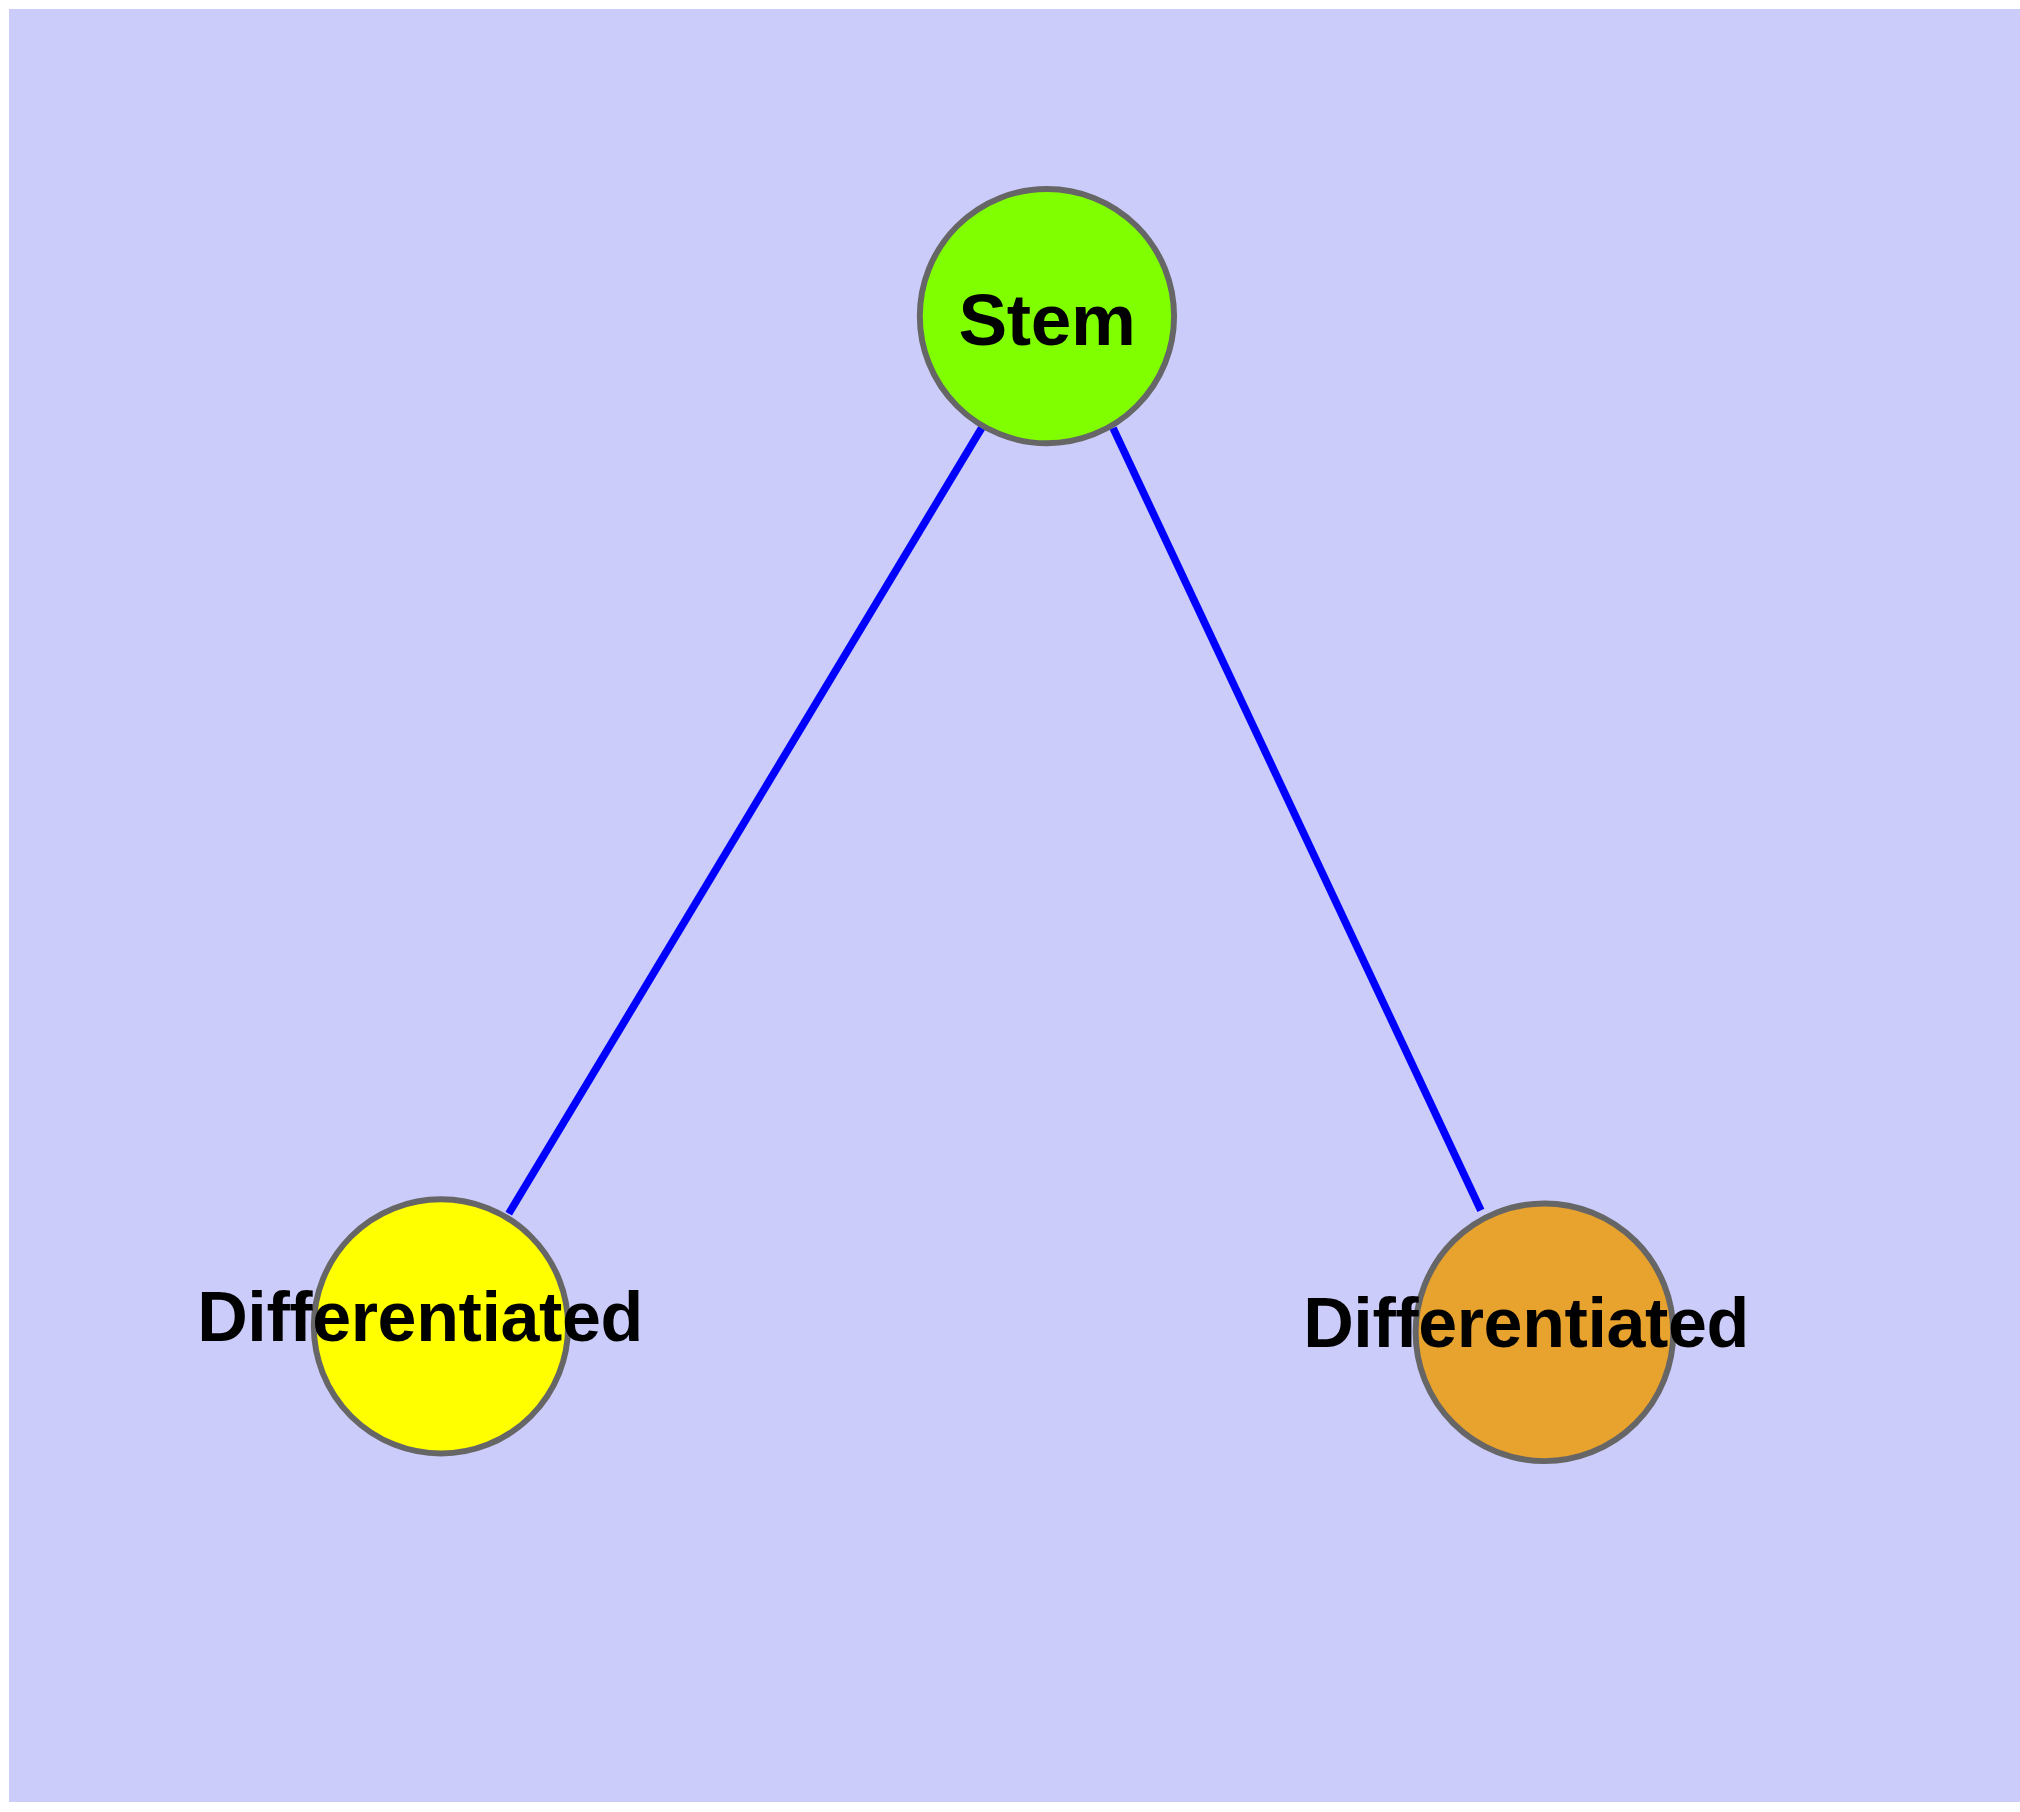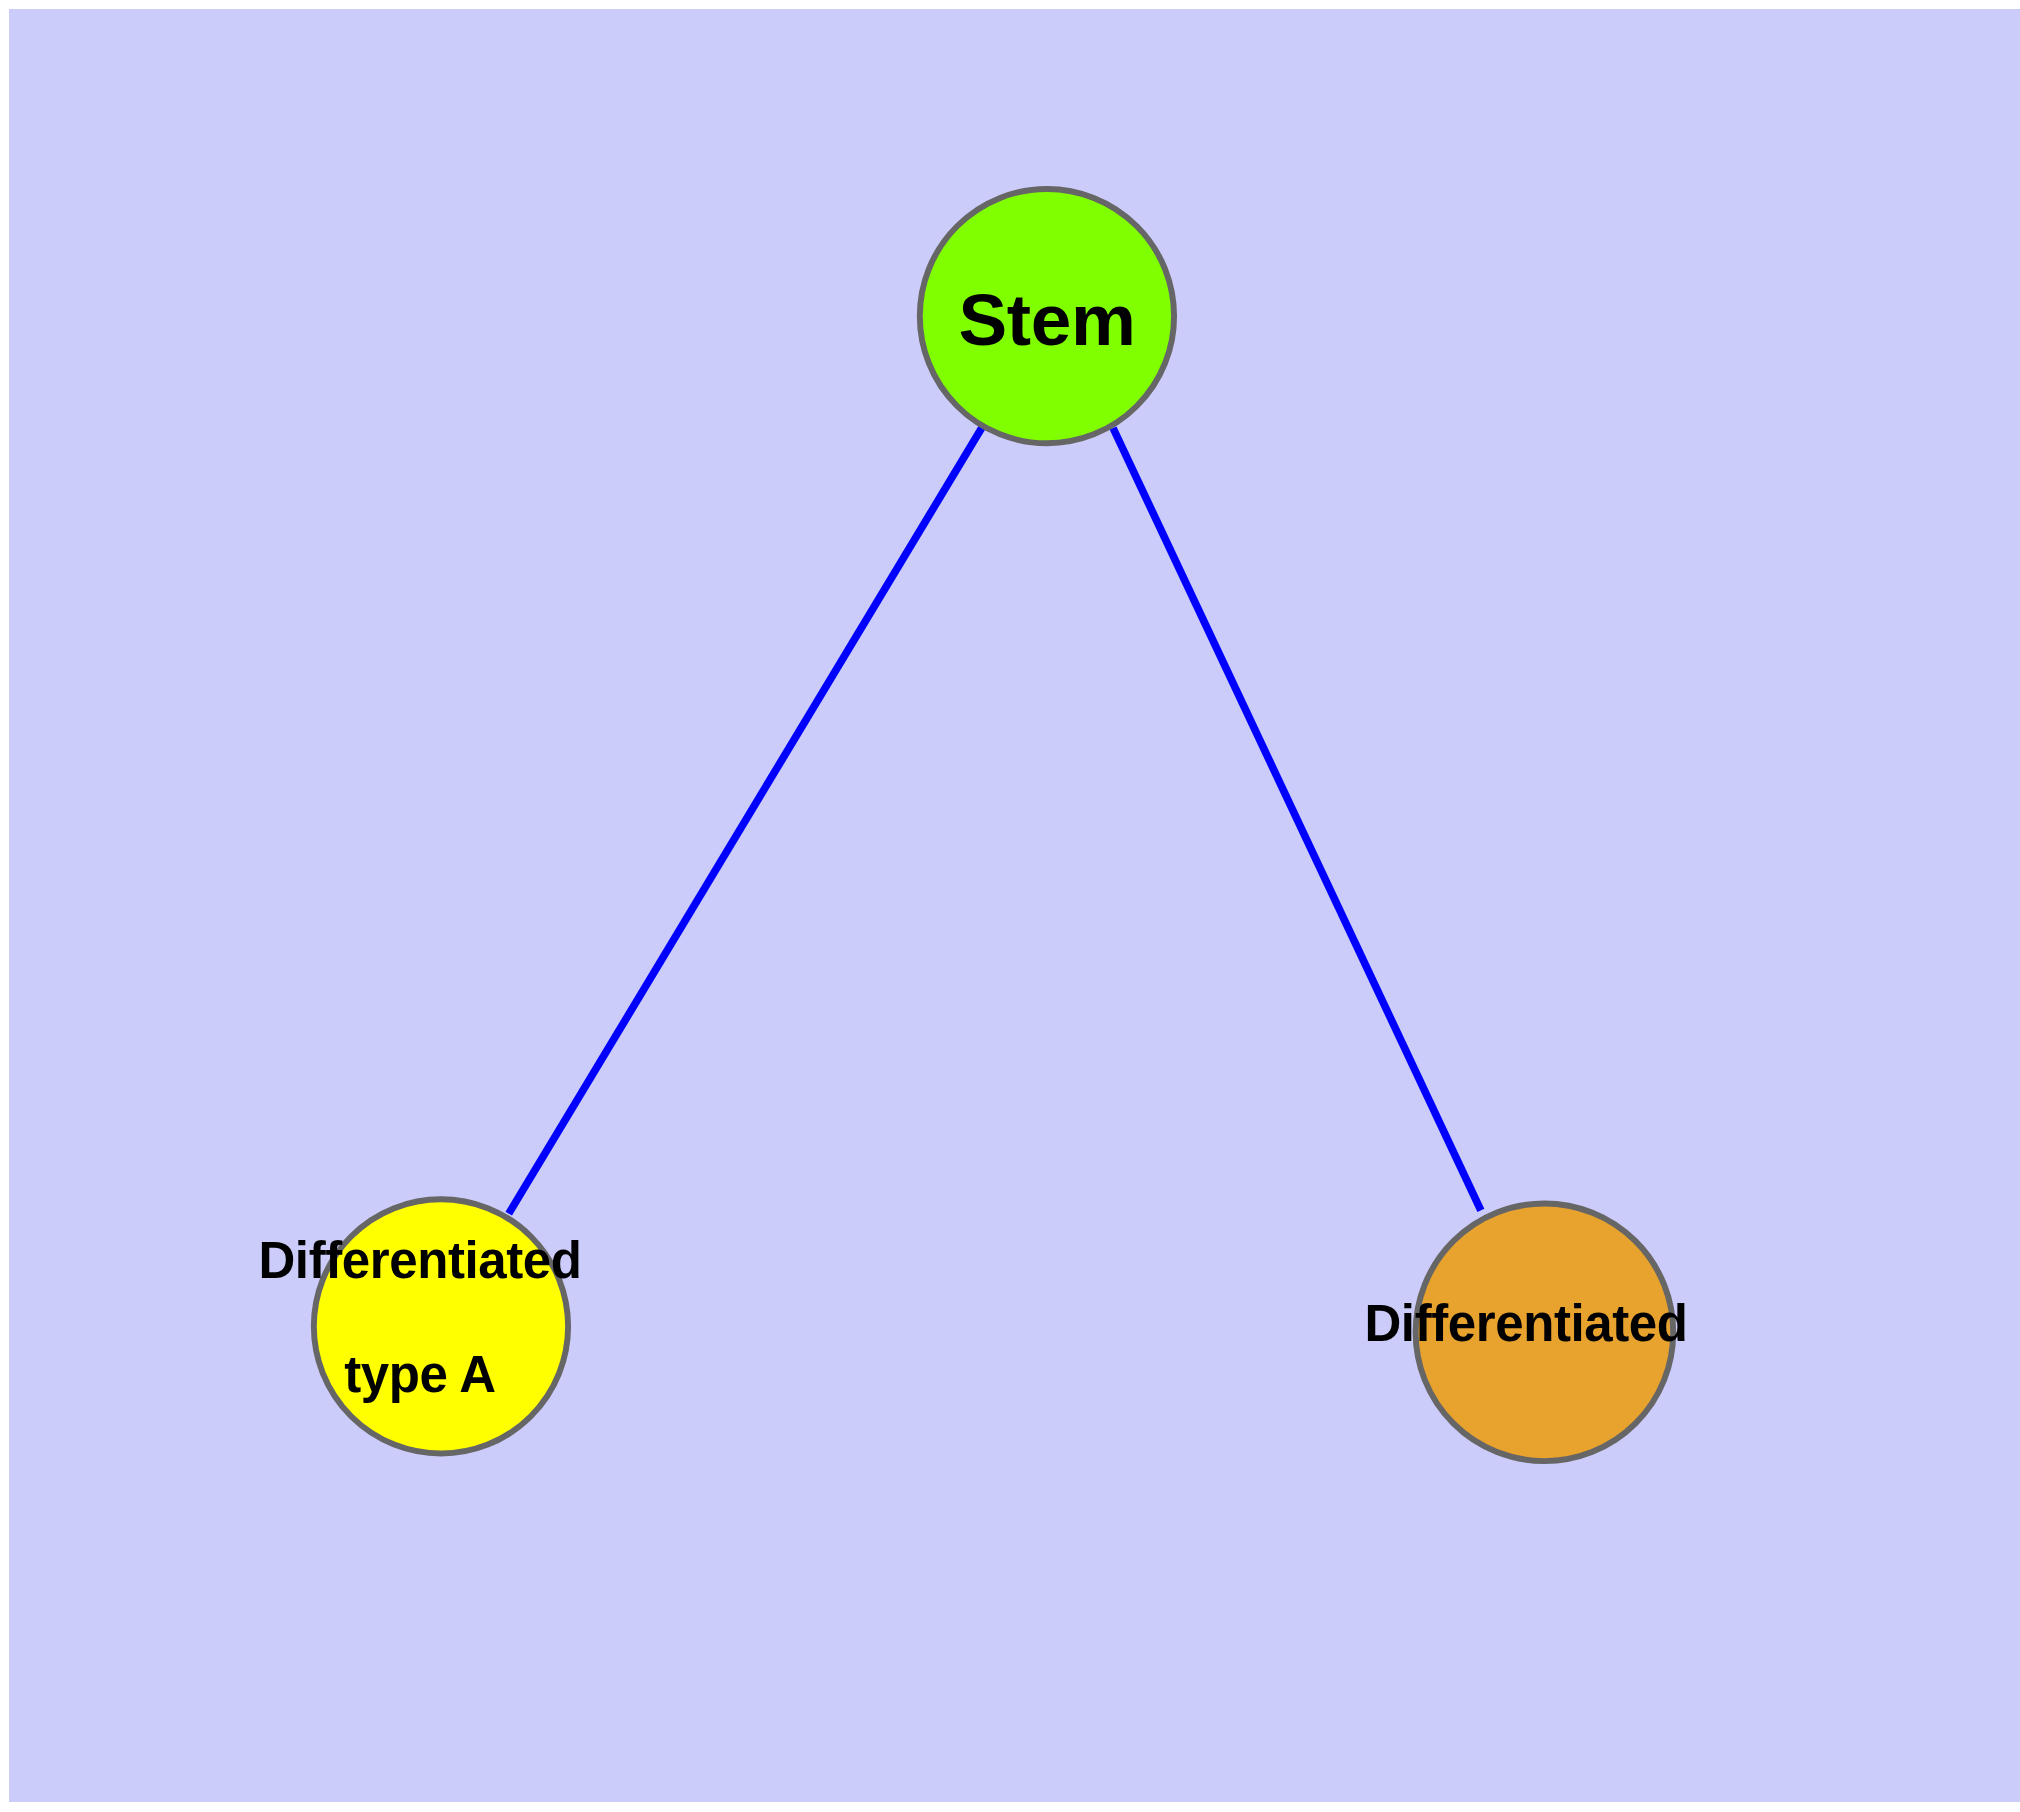--- a/index.html
+++ b/index.html
@@ -51,21 +51,21 @@
     line-height: 1.12;
     white-space: pre-line;
     transform: translate(-50%, -50%);
     pointer-events: none;
     letter-spacing: -0.4px;
   }
   .label-stem {
     font-size: 73px;
   }
   .label-diff {
-    font-size: 51px;
+    font-size: 70px;
   }
 </style>
 </head>
 <body>
 
 <div id="canvas" style="background: rgb(255, 255, 255);">
 
   <div id="plot-area" style="background: rgb(204, 204, 250);"></div>
 
   <svg id="graph-svg" viewBox="0 0 2384 2138">
@@ -77,21 +77,20 @@
       <circle class="node-circle" cx="1235" cy="373" r="150" fill="#80ff00" stroke="#666666"></circle>
       <circle class="node-circle" cx="520" cy="1565" r="150" fill="#ffff00" stroke="#666666"></circle>
       <circle class="node-circle" cx="1822" cy="1572" r="152" fill="#e8a22e" stroke="#666666"></circle>
     </g>
   </svg>
 
   <div class="node-label label-stem" style="left:1047px; top:320px;">Stem</div>
 
   <div class="node-label label-diff" style="left:420px; top:1318px;">
     <div>Differentiated</div>
-    <div>type A</div>
   </div>
 
   <div class="node-label label-diff" style="left:1526px; top:1324px;">
     <div>Differentiated</div>
   </div>
 
 </div>
 
 
 </body></html>

